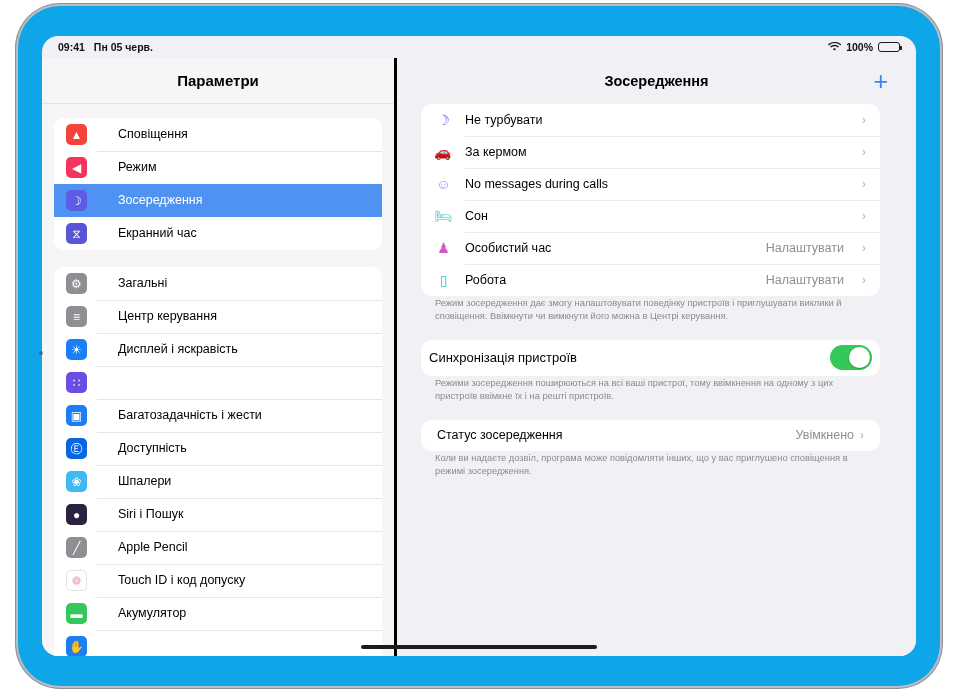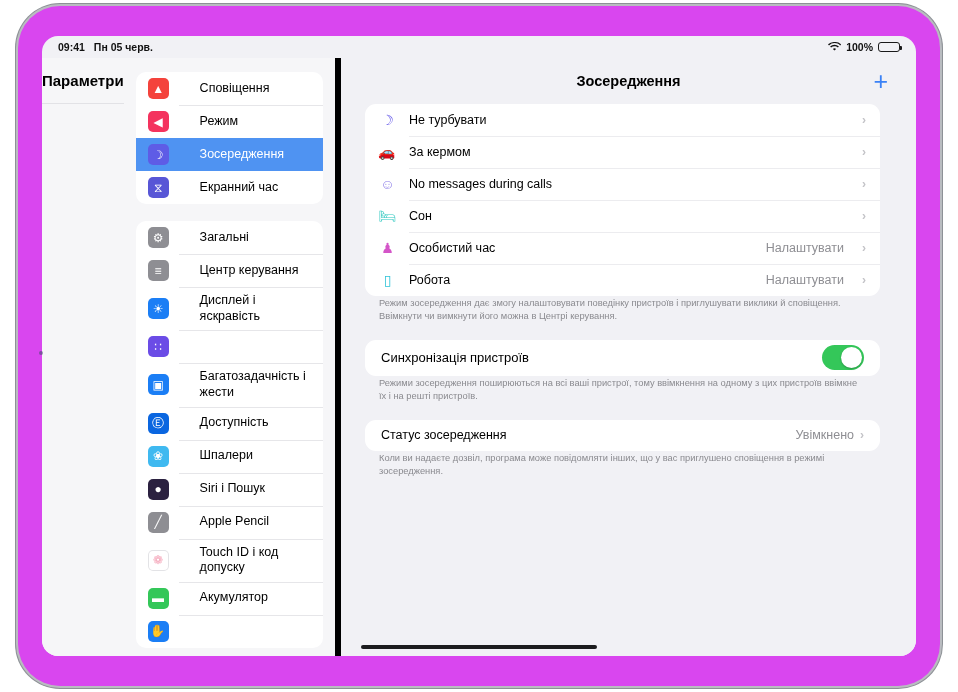--- a/index.html
+++ b/index.html
@@ -7,21 +7,21 @@
     width:958px; height:692px; overflow:hidden;
     background:#ffffff;
     font-family:"Liberation Sans", sans-serif;
     -webkit-font-smoothing:antialiased;
   }
 
   
   .device-outer {
     position:absolute; left:18px; top:6px;
     width:922px; height:680px;
-    background:#d946ef;
+    background:#0ea5e9;
     border-radius:42px;
     box-shadow:0 0 0 2px #b9bcc0, 0 0 0 3px #8d9196;
   }
   .device-screen {
     position:absolute; left:24px; top:30px;
     width:874px; height:620px;
     background:#f1f1f5;
     border-radius:16px;
     overflow:hidden;
   }
@@ -44,23 +44,23 @@
     content:""; position:absolute; right:-3.2px; top:3px;
     width:2px; height:4px; background:#1a1a1a; border-radius:0 1px 1px 0;
   }
   .battery-fill { height:100%; width:100%; background:#1a1a1a; border-radius:1.2px; }
 
   
   .split { position:absolute; top:22px; left:0; right:0; bottom:0; display:flex; }
 
   
   .sidebar {
-    width:299px; background:#f6f6f8;
-    display:flex; flex-direction:row;
-    border-right:6px solid #000000;
+    width:355px; background:#f6f6f8;
+    display:flex; flex-direction:column;
+    border-right:3px solid #000000;
   }
   .sidebar-header {
     height:46px; display:flex; align-items:center; justify-content:center;
     font-size:15px; font-weight:bold; color:#000;
     border-bottom:1px solid #e2e2e6;
     background:#f6f6f8;
   }
   .sidebar-scroll { flex:1; overflow:hidden; padding:14px 12px 0 12px; }
   .group {
     background:#fff; border-radius:10px; overflow:hidden; margin-bottom:17px;
@@ -114,21 +114,21 @@
   .frow-label { font-size:12.5px; color:#000; flex:1; }
   .frow-value { font-size:12.5px; color:#8e8e93; margin-right:5px;padding-left:10px; }
   .chev { color:#c3c3c7; font-size:12px; font-weight:bold; }
 
   .footnote {
     font-size:9.3px; color:#8a8a8f; line-height:1.45;
     padding:1px 14px 0 14px; margin-bottom:16px;
   }
 
   .toggle-row {
-    display:flex; align-items:center; padding:0 16px; min-height:36px;
+    display:flex; align-items:center; padding:0 8px; min-height:36px;
   }
   .toggle-label { font-size:13px; color:#000; flex:1; }
   .toggle {
     width:42px; height:25px; border-radius:13px; background:#34c759;
     position:relative; flex:0 0 42px; cursor:pointer;
   }
   .toggle-knob {
     position:absolute; right:2px; top:2px; width:21px; height:21px;
     border-radius:50%; background:#fff; box-shadow:0 1px 2px rgba(0,0,0,.25);
   }

